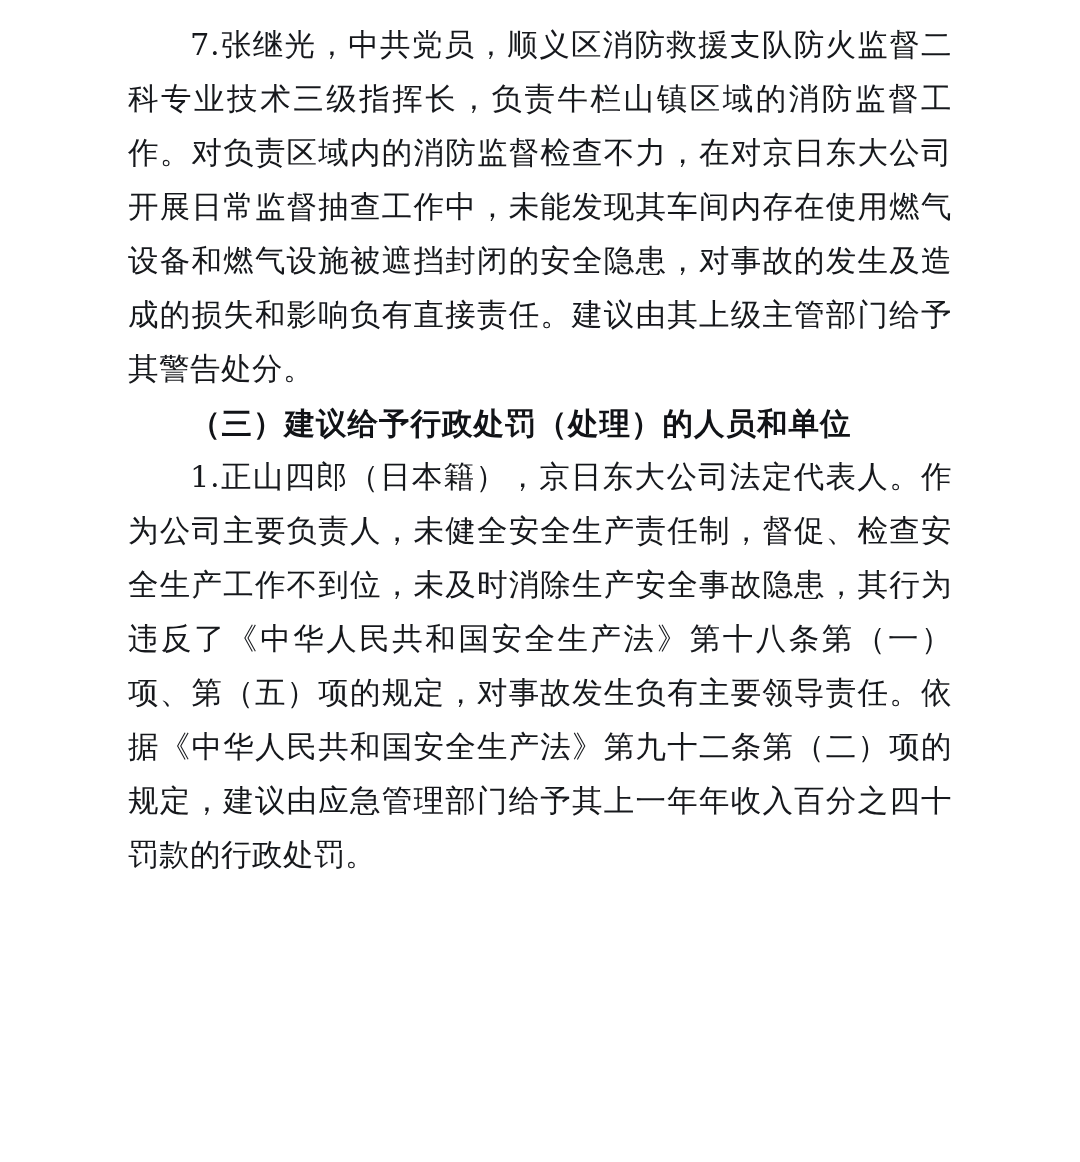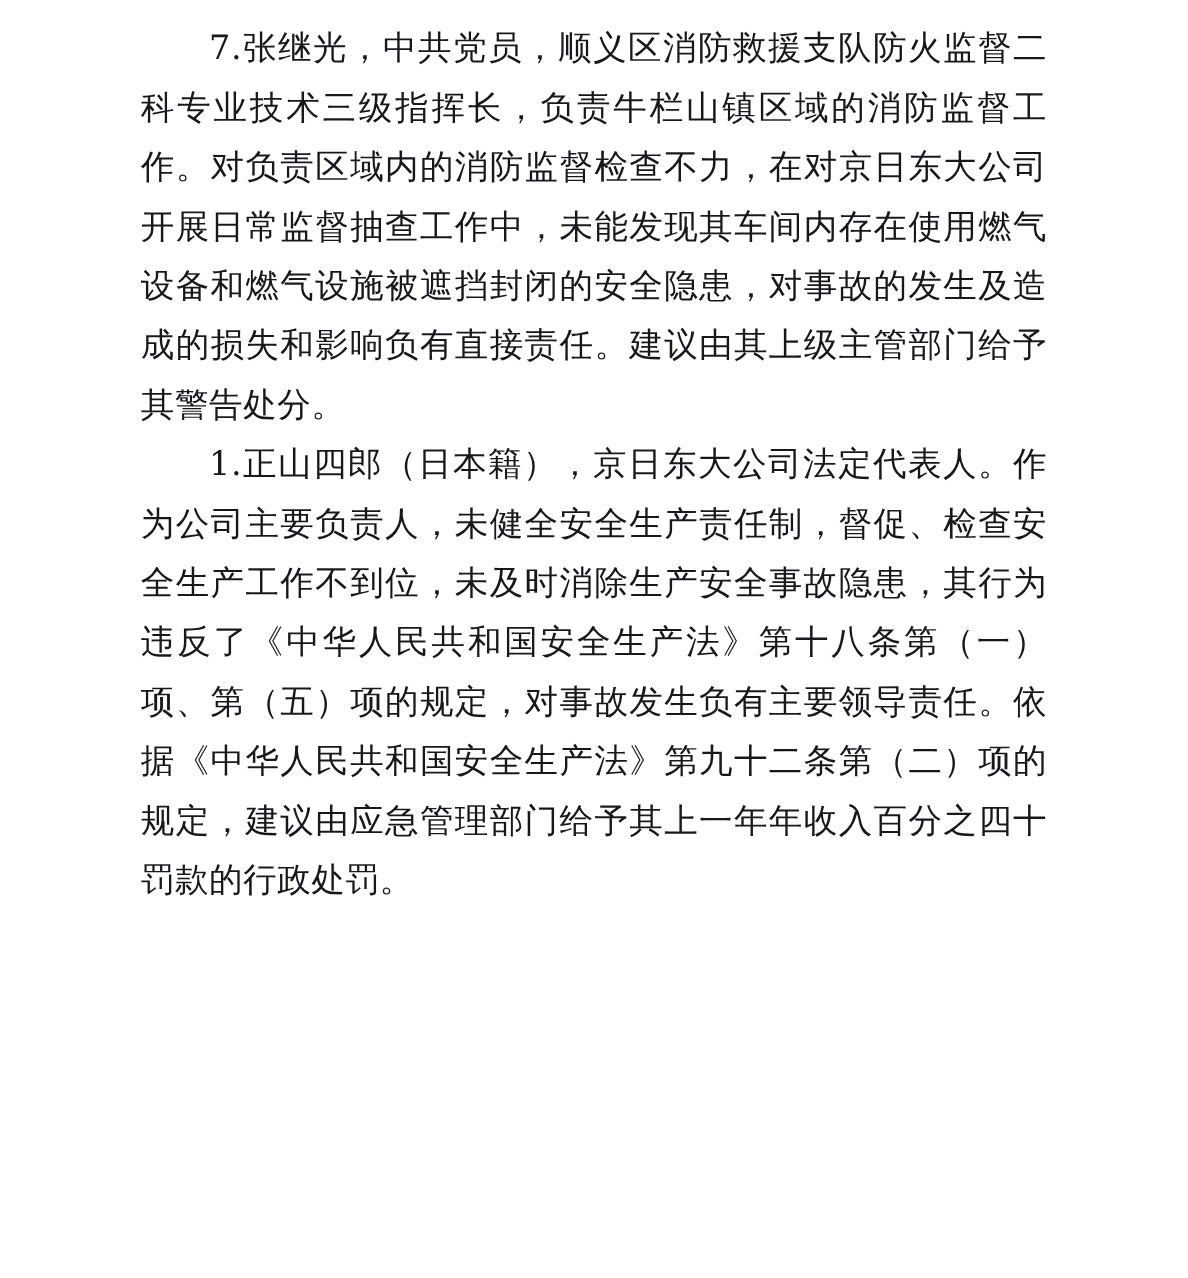--- a/index.html
+++ b/index.html
@@ -46,16 +46,17 @@
   }
 </style>
 </head>
 <body>
 
 <div class="page">
 
   <p class="para indent">7.张继光，中共党员，顺义区消防救援支队防火监督二科专业技术三级指挥长，负责牛栏山镇区域的消防监督工作。对负责区域内的消防监督检查不力，在对京日东大公司开展日常监督抽查工作中，未能发现其车间内存在使用燃气设备和燃气设施被遮挡封闭的安全隐患，对事故的发生及造成的损失和影响负有直接责任。建议由其上级主管部门给予其警告处分。</p>
 
 
+  <p class="heading">（三）建议给予行政处罚（处理）的人员和单位</p>
 
   <p class="para indent">1.正山四郎（日本籍），京日东大公司法定代表人。作为公司主要负责人，未健全安全生产责任制，督促、检查安全生产工作不到位，未及时消除生产安全事故隐患，其行为违反了《中华人民共和国安全生产法》第十八条第（一）项、第（五）项的规定，对事故发生负有主要领导责任。依据《中华人民共和国安全生产法》第九十二条第（二）项的规定，建议由应急管理部门给予其上一年年收入百分之四十罚款的行政处罚。</p>
 
 </div>
 
 </body></html>

